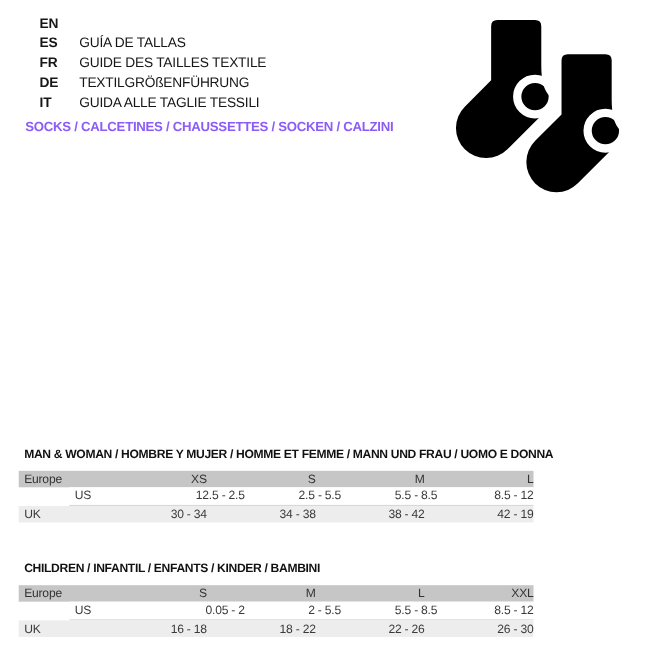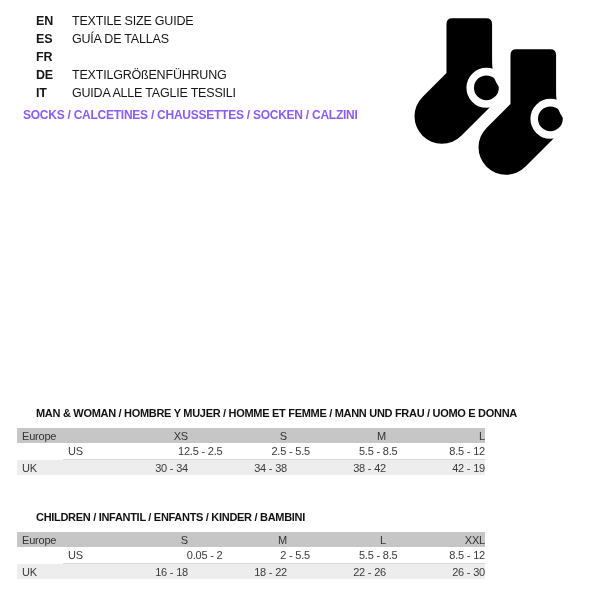--- a/index.html
+++ b/index.html
@@ -25,47 +25,47 @@
     letter-spacing: -0.25px; line-height: 14px; white-space: nowrap;
   }
 
   
   .socks { position: absolute; left: 405px; top: 8px; }
 
   
   .tblock { position: absolute; left: 17px; width: 468px; }
   .ttitle {
     font-size: 11px; font-weight: bold; color: #111;
-    letter-spacing: -0.3px; line-height: 15px; margin: 0 0 7px 19px;
+    letter-spacing: -0.3px; line-height: 15px; margin: 0 0 7px 5px;
     white-space: nowrap;
   }
   .trow { display: grid; grid-template-columns: 72px 1fr 1fr 1fr 1fr; align-items: center; }
   .tc { font-size: 11px; color: #3a3a3a; text-align: right; letter-spacing: -0.2px; }
   .tc.first { text-align: left; padding-left: 5px; }
   .thead { background: var(--table-header-bg, #c6c6c6); height: 15px; }
   .thead .tc { color: #333; }
   .r-a { background: #ffffff; height: 16px; border-bottom: 1px solid var(--row-separator, #d8d8d8); margin-left: 46px; }
   .r-b { background: var(--row-alt-bg, #ededed); height: 15px; }
 </style>
 </head>
 <body>
 
 <div class="canvas">
 
   <div class="langs">
     <div class="lrow">
       <span class="lcode">EN</span>
-      <span class="lname">TEXTILE SIZE GUIDE</span>
     </div>
     <div class="lrow">
       <span class="lcode">ES</span>
       <span class="lname">GUÍA DE TALLAS</span>
     </div>
     <div class="lrow">
       <span class="lcode">FR</span>
+      <span class="lname">GUIDE DES TAILLES TEXTILE</span>
     </div>
     <div class="lrow">
       <span class="lcode">DE</span>
       <span class="lname">TEXTILGRÖßENFÜHRUNG</span>
     </div>
     <div class="lrow">
       <span class="lcode">IT</span>
       <span class="lname">GUIDA ALLE TAGLIE TESSILI</span>
     </div>
   </div>

